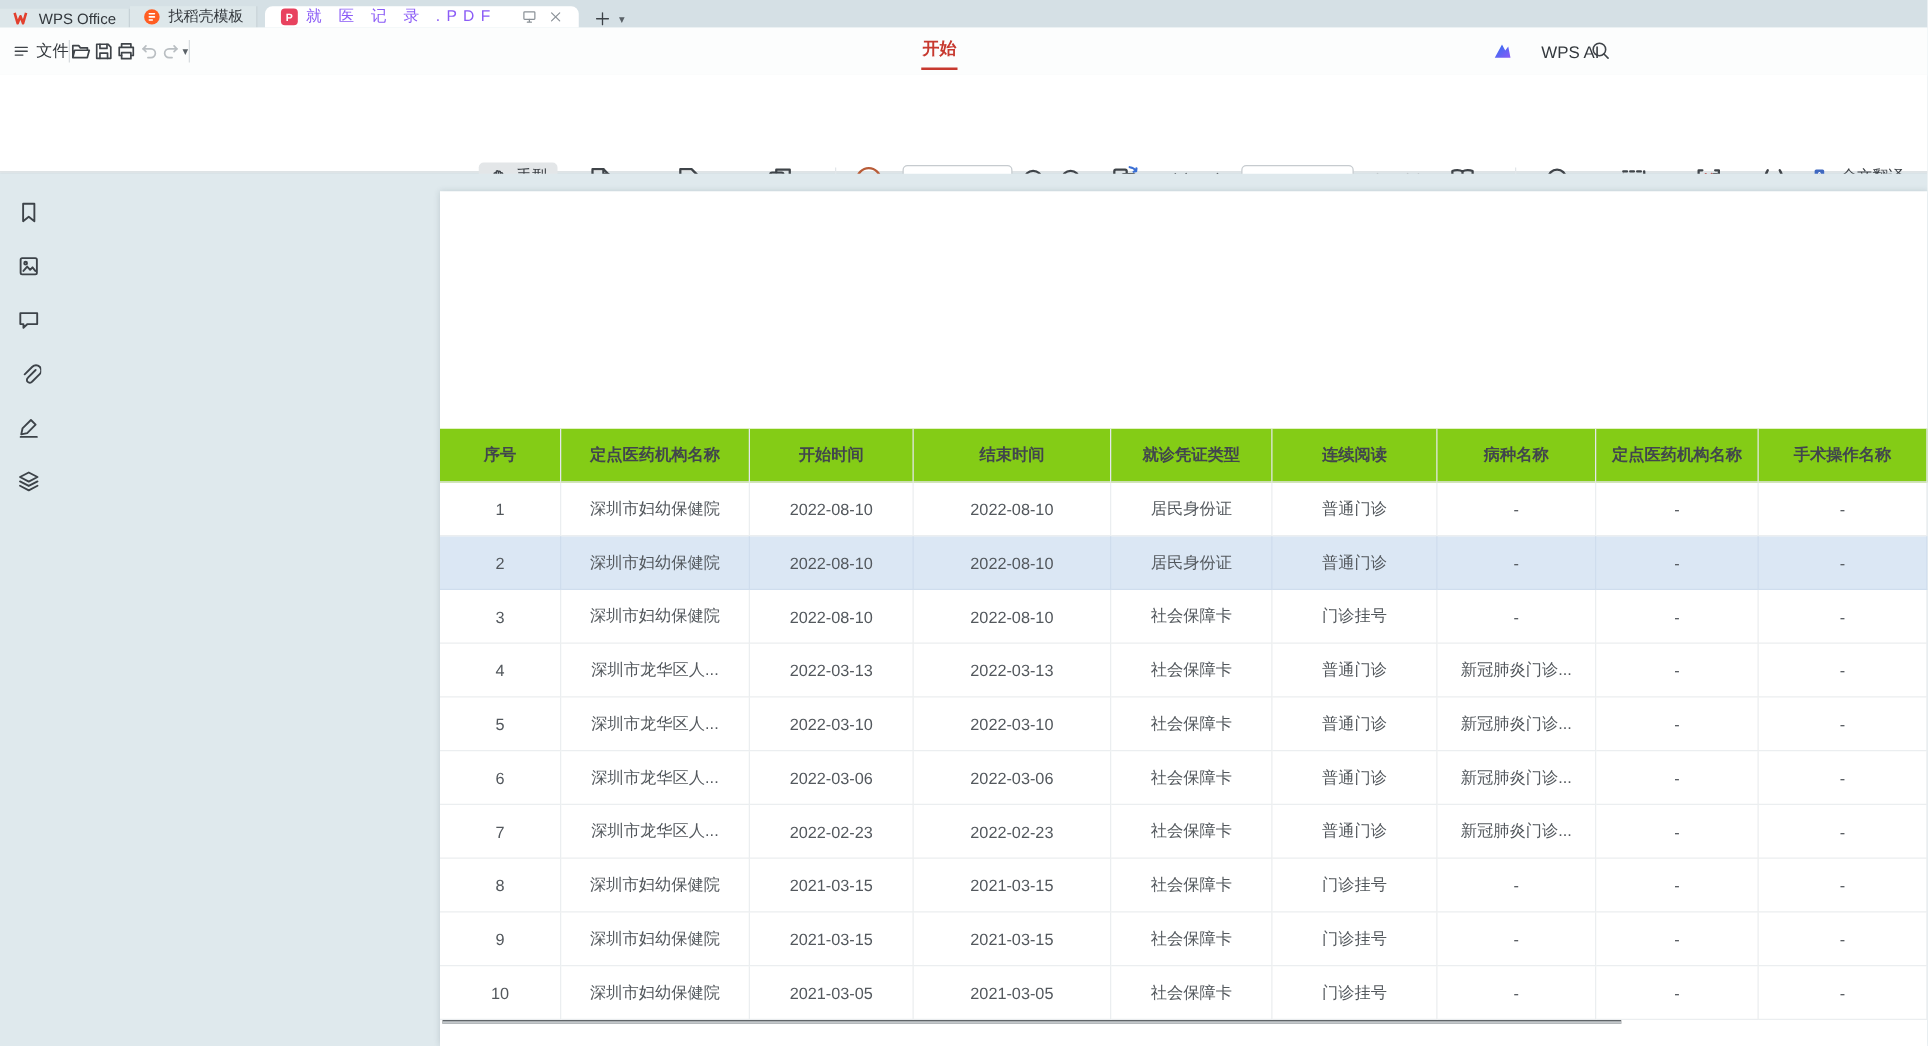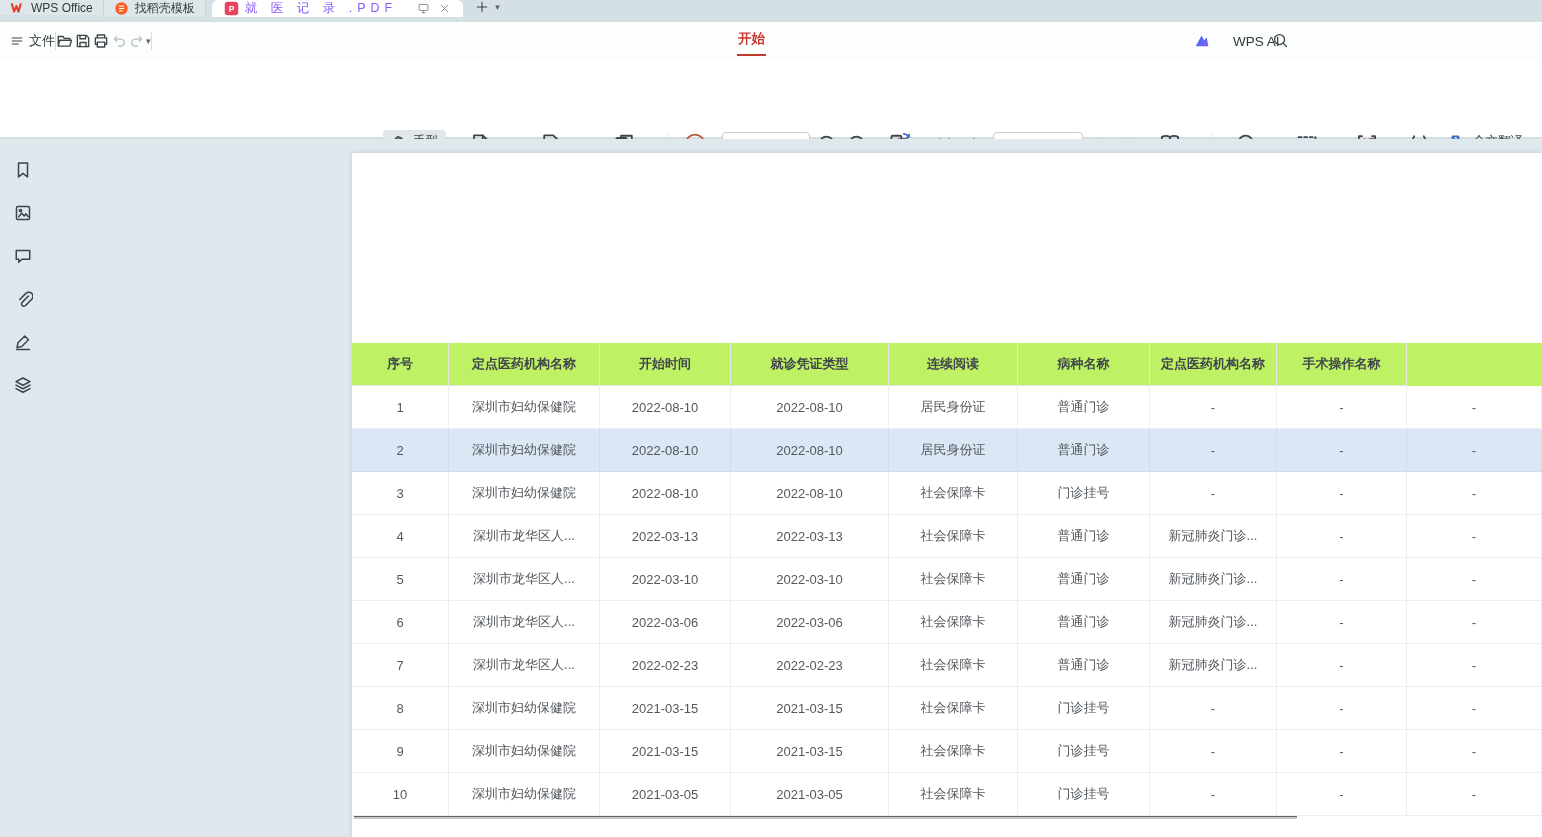--- a/index.html
+++ b/index.html
@@ -2,21 +2,21 @@
 <html><head>
 <meta charset="utf-8">
 <style>
   * { margin:0; padding:0; box-sizing:border-box; }
   html,body { width:1542px; height:837px; overflow:hidden;
     font-family:"Liberation Sans","DejaVu Sans",sans-serif; }
   body { position:relative; background:#dfe9ed; }
 
   
   .tabbar { position:absolute; top:0; left:0; right:0; height:22px;
-    background:#d5e0e5; display:flex; align-items:flex-start; }
+    background:#d5e0e5; display:flex; align-items:flex-end; }
   .tab { display:flex; align-items:center; gap:6px; padding:0 10px;
     font-size:12px; color:#33383d; background:#dde7ea;
     border-right:1px solid #c7d2d7; }
   .tab .ic { width:15px; height:15px; }
   .tab.active { background:#ffffff; border:none; border-radius:6px 6px 0 0;
     padding:0 12px; margin-left:6px; }
   .tab-title { letter-spacing:5px; font-size:12.5px; color:#8b5cf6; }
   .tab-tools { display:flex; align-items:center; gap:8px; margin-left:14px; }
   .tab-tools .ic { width:13px; height:13px; color:#8a9197; }
   .newtab { display:flex; align-items:center; gap:6px; margin-left:12px; }
@@ -80,21 +80,21 @@
   .sidecol { position:absolute; left:12px; top:20px; display:flex;
     flex-direction:column; gap:21px; }
   .side-btn { width:22px; height:22px; padding:1px; color:#3d4349; }
 
   .page { position:absolute; left:352px; top:14px; right:0; bottom:0;
     background:#ffffff; box-shadow:0 0 5px rgba(40,60,70,.18); }
 
   .dtable { position:absolute; left:0; top:190px; width:1190px; font-size:13px; color:#53585d; }
   .thead, .tr { display:grid;
     grid-template-columns:97px 151px 131px 158px 129px 132px 127px 130px 135px; }
-  .thead { background:#bef264; }
+  .thead { background:#84cc16; }
   .th { height:43px; display:flex; align-items:center; justify-content:center;
     font-weight:bold; font-size:13px; color:#41464c;
     border-right:1px solid #e4e7ea; border-bottom:1px solid #e2e5e8; }
   .td { height:43px; display:flex; align-items:center; justify-content:center;
     border-right:1px solid #ebeef0; border-bottom:1px solid #ebeef0; }
   .tr.sel { background:#dbe7f4; }
   .tr.sel .td { border-right-color:#cfdded; border-bottom-color:#cfdded; }
   .hscroll { position:absolute; left:2px; top:663px; width:943px; height:3px;
     background:#5f6468; border-bottom:2px solid #c3c7ca; }
 </style>
@@ -524,20 +524,21 @@
         </svg>
       </span>
     </div>
 
   <div class="page">
     <div class="dtable">
       <div class="thead">
           <div class="th">序号</div>
           <div class="th">定点医药机构名称</div>
           <div class="th">开始时间</div>
+          <div class="th">结束时间</div>
           <div class="th">就诊凭证类型</div>
           <div class="th">连续阅读</div>
           <div class="th">病种名称</div>
           <div class="th">定点医药机构名称</div>
           <div class="th">手术操作名称</div>
         </div>
       <div id="tbody">
           <div class="tr">
             <div class="td">1</div>
             <div class="td">深圳市妇幼保健院</div>

